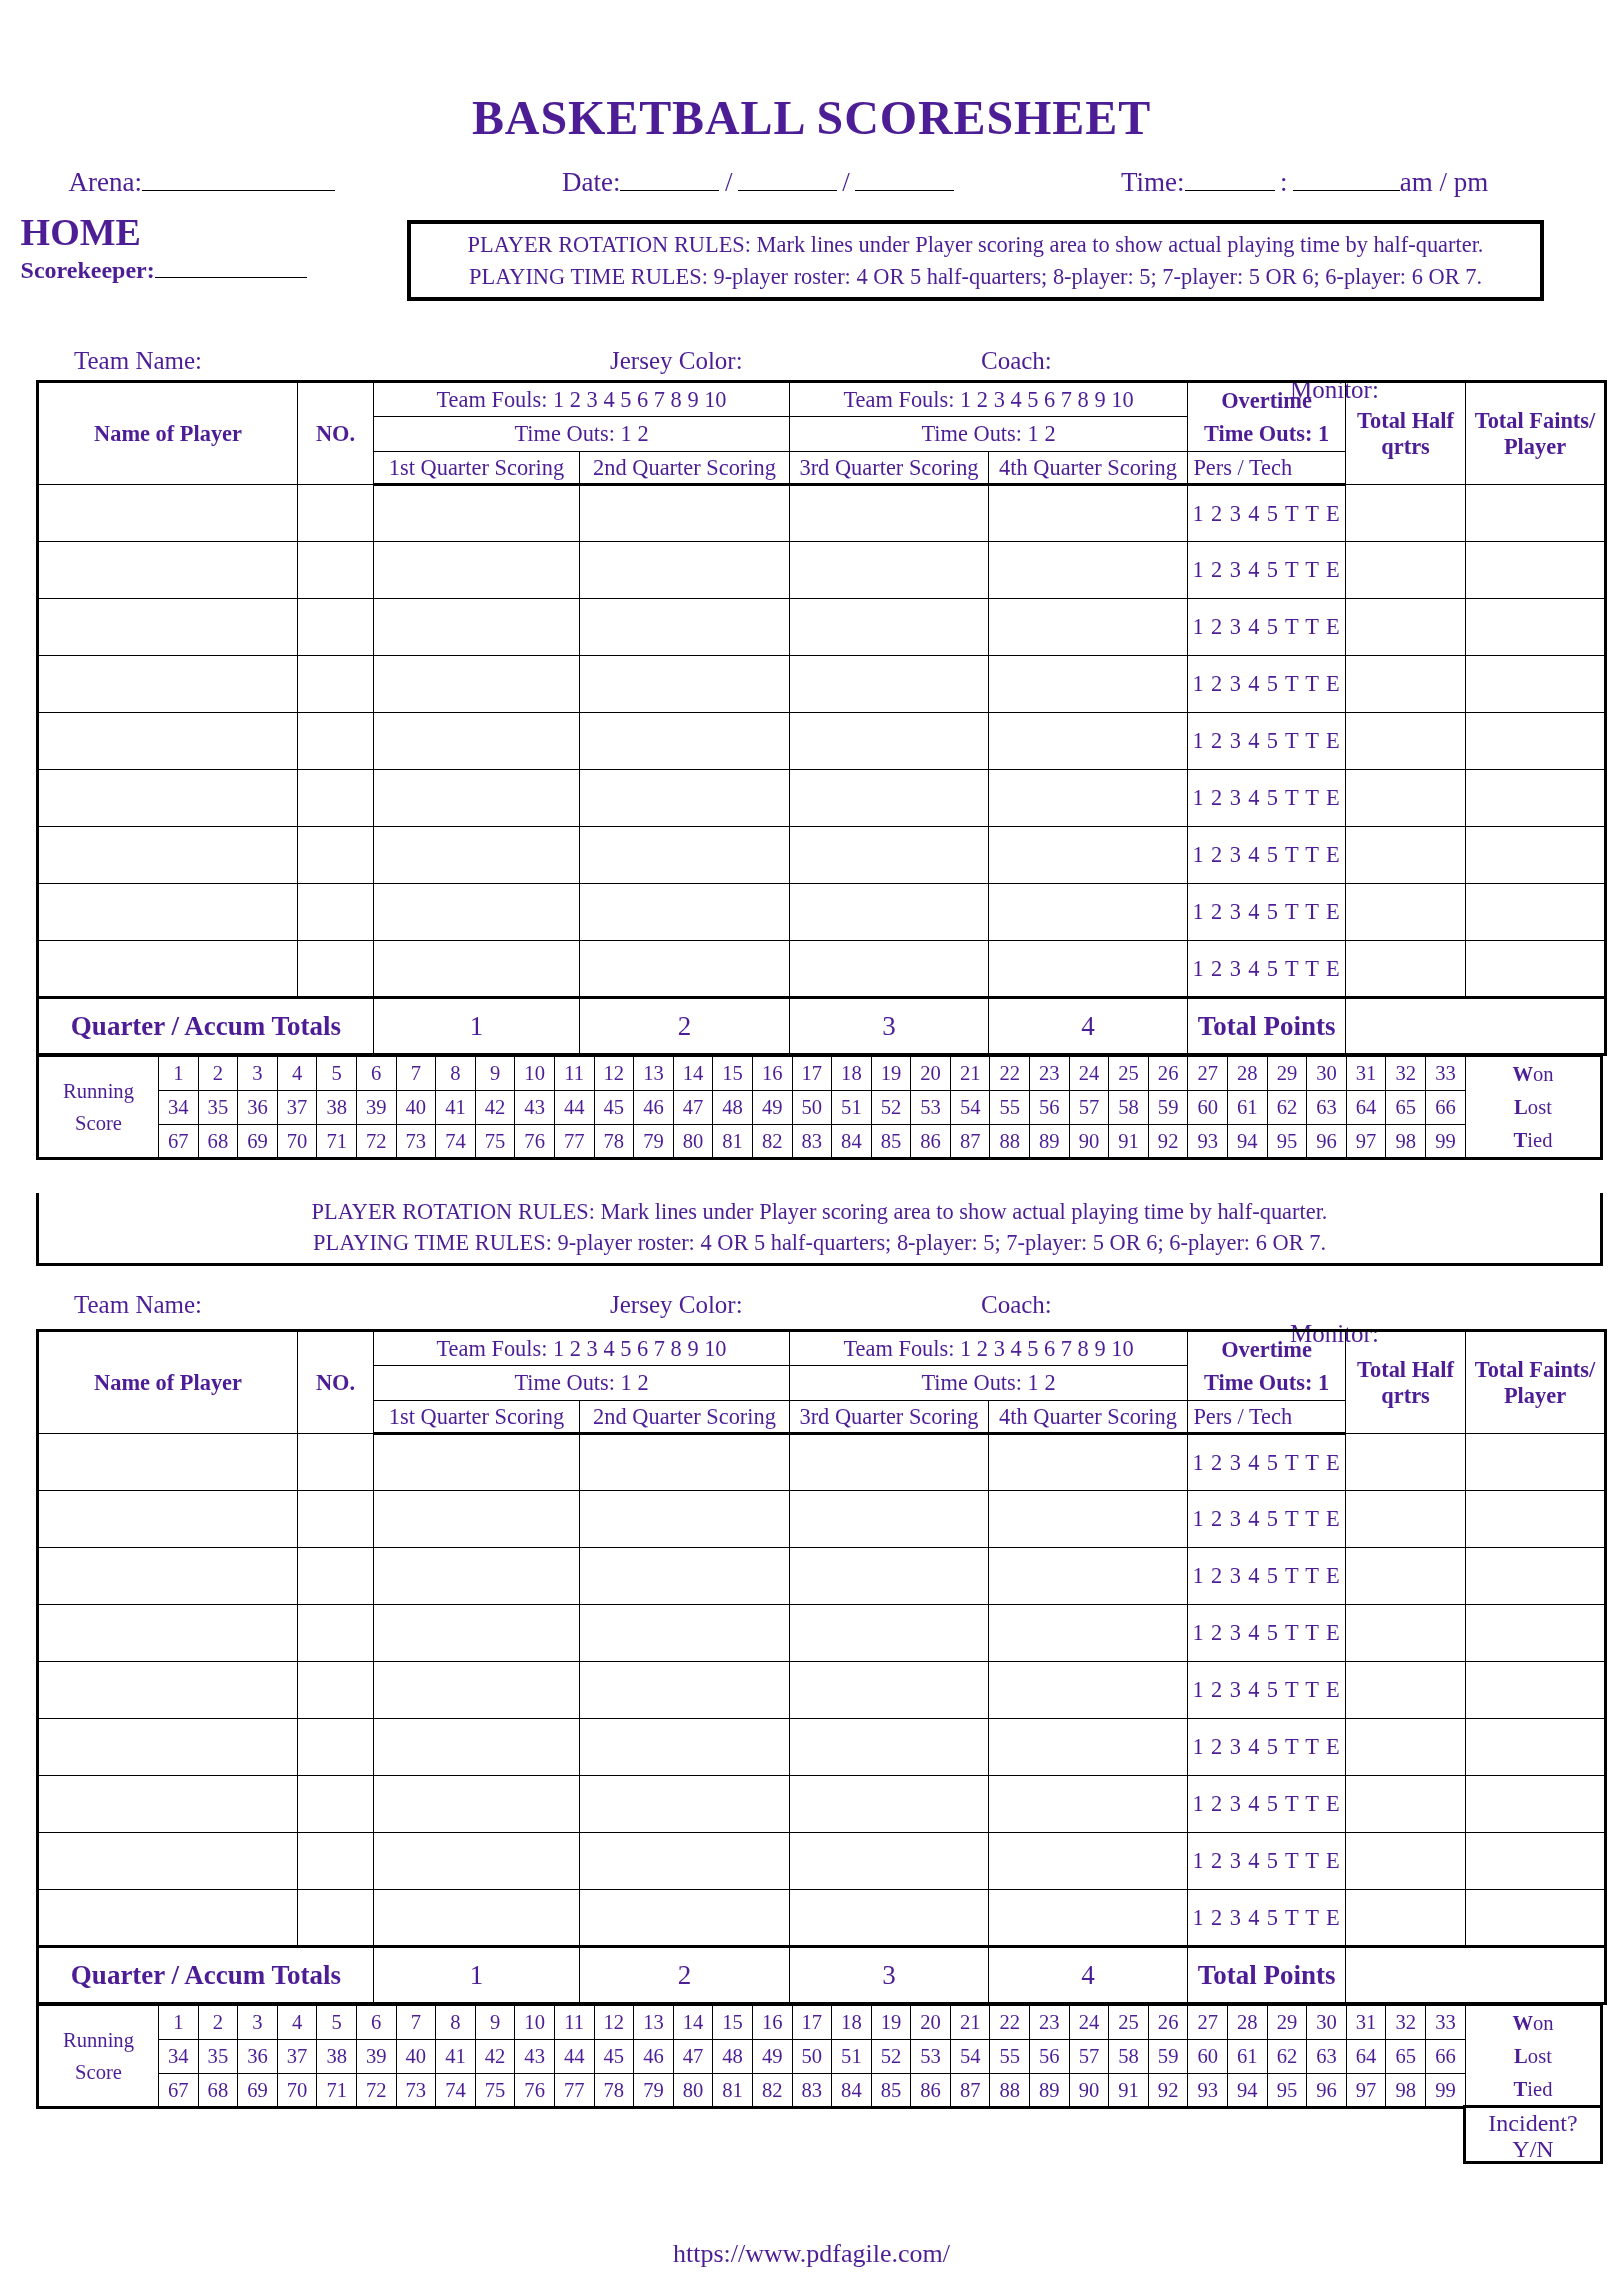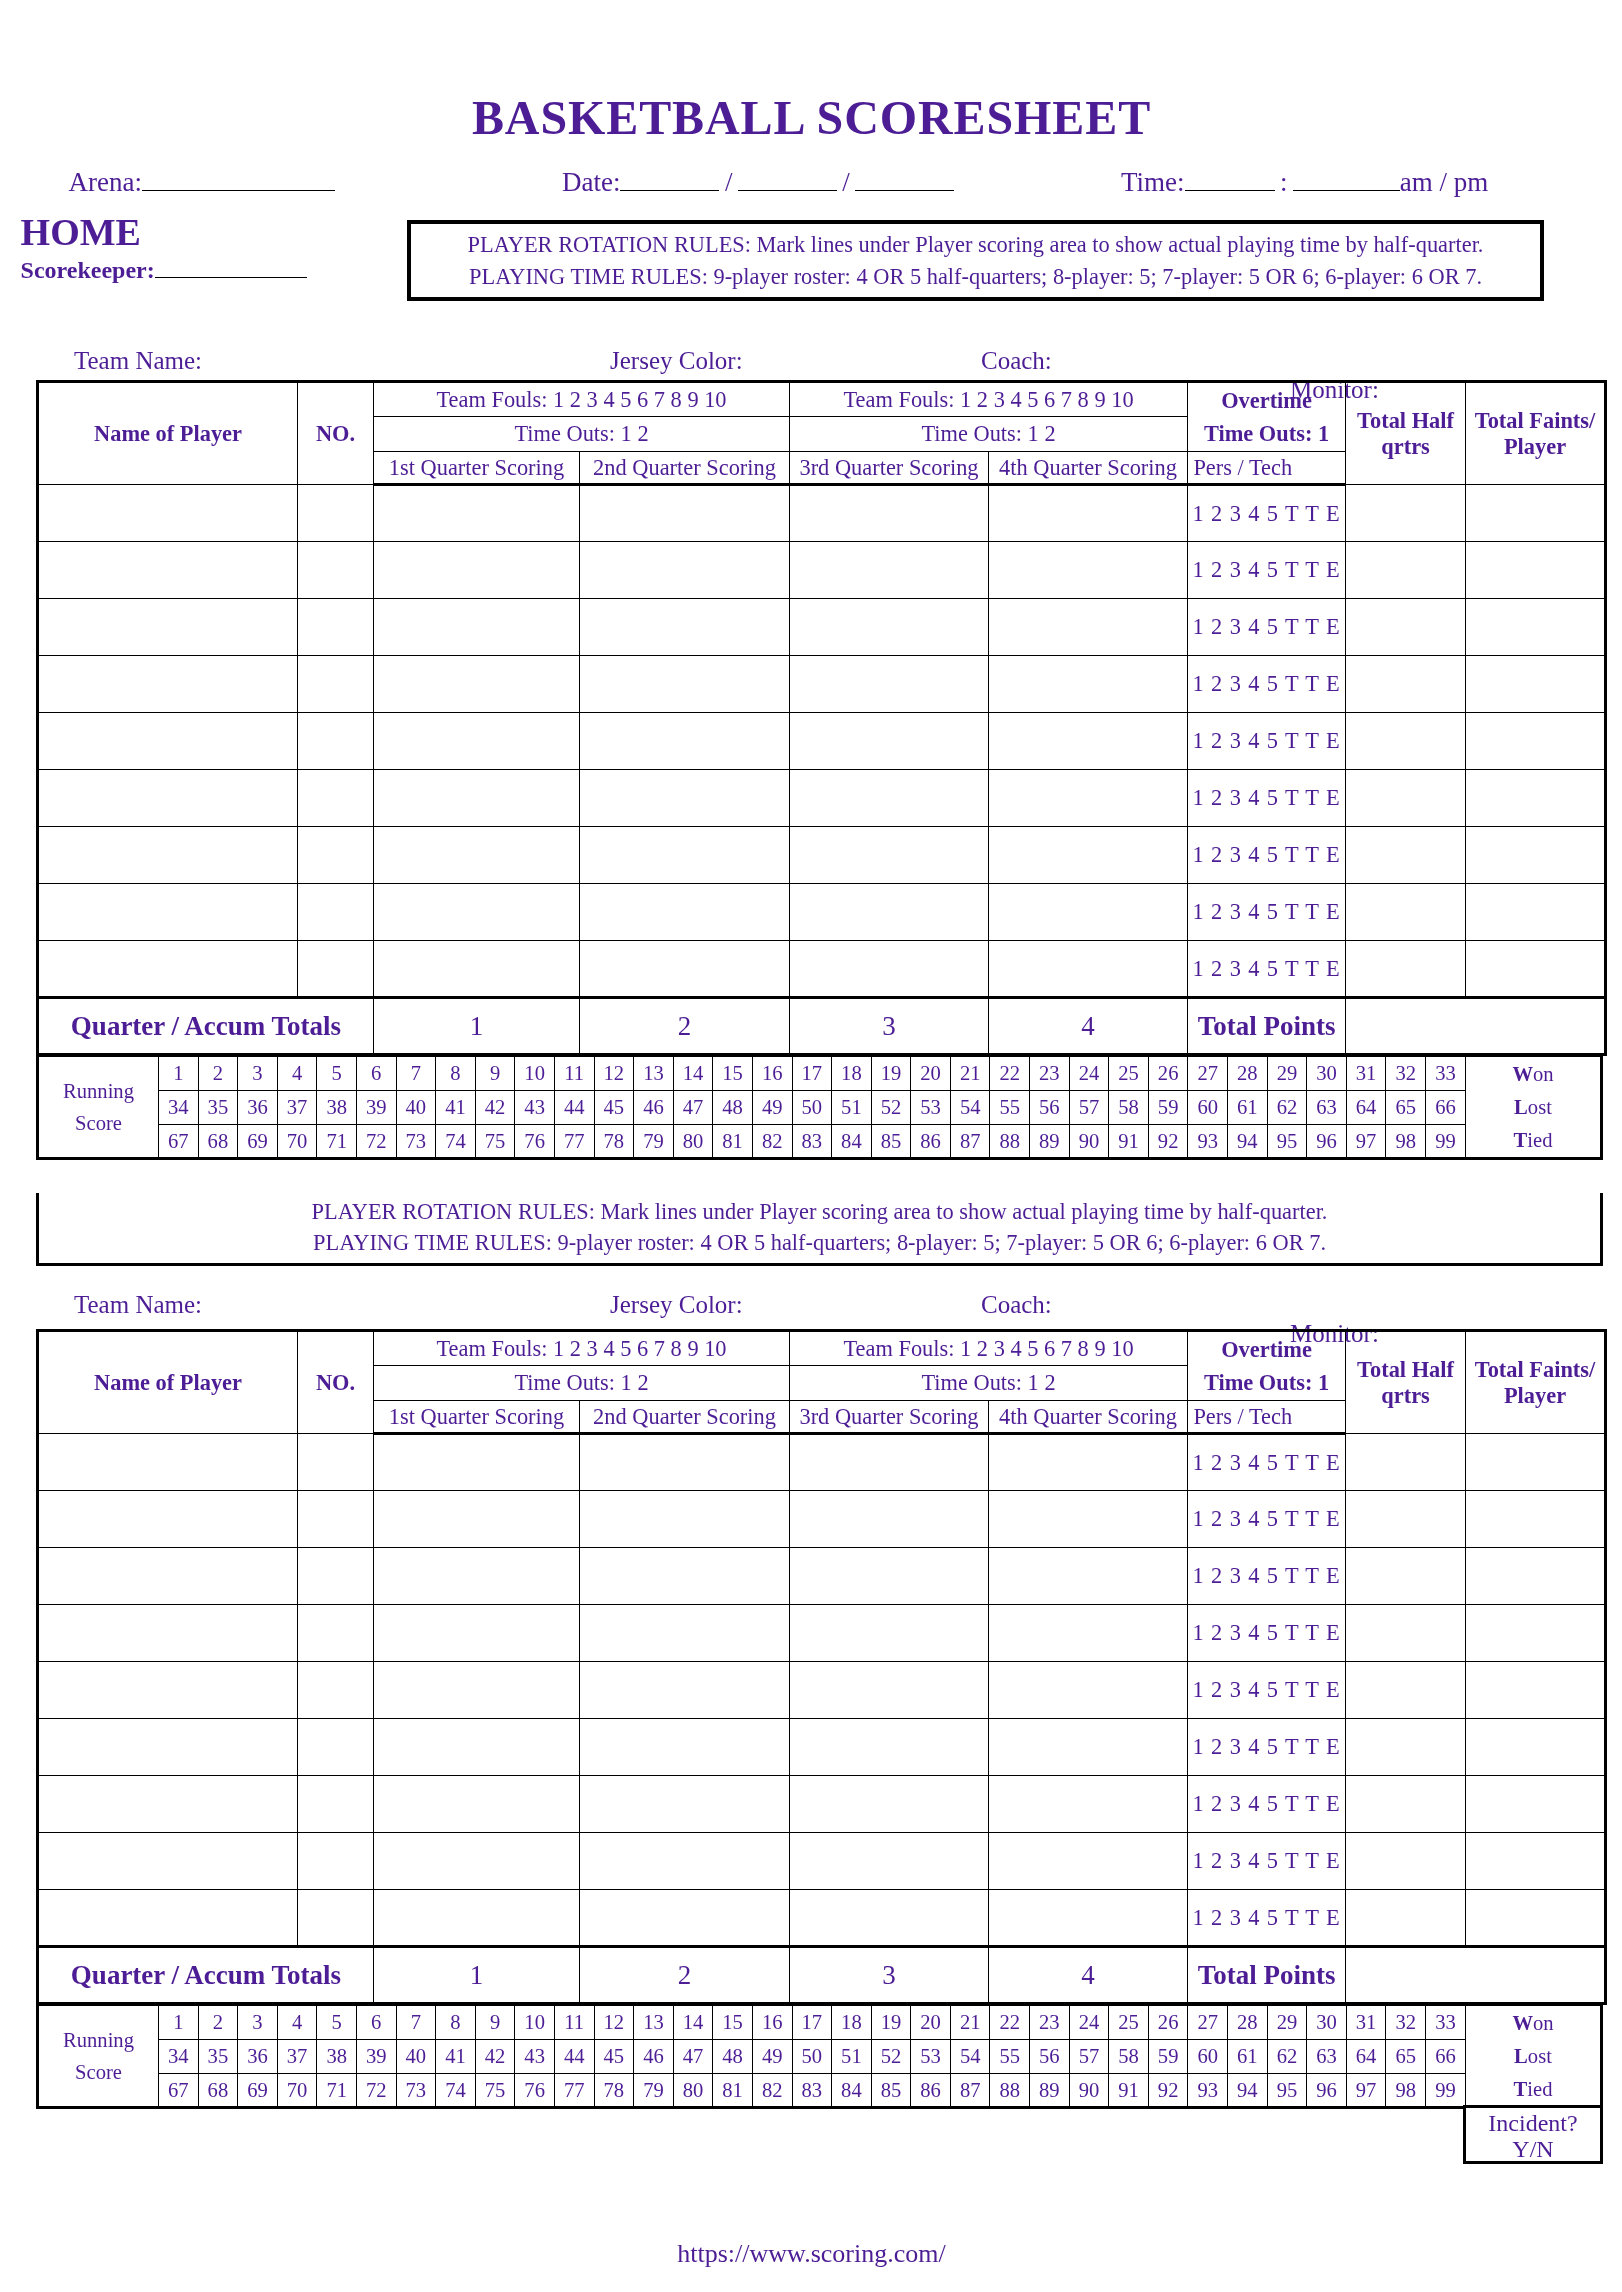--- a/index.html
+++ b/index.html
@@ -754,16 +754,16 @@
           </tbody>
         </table>
       </div>
     <div class="incident-box">
       <div>Incident?</div>
       <div>Y/N</div>
     </div>
   </div>
 
 
-  <div class="site-url">https://www.scoring.com/</div>
+  <div class="site-url">https://www.pdfagile.com/</div>
 
 </div>
 
 
 </body></html>

